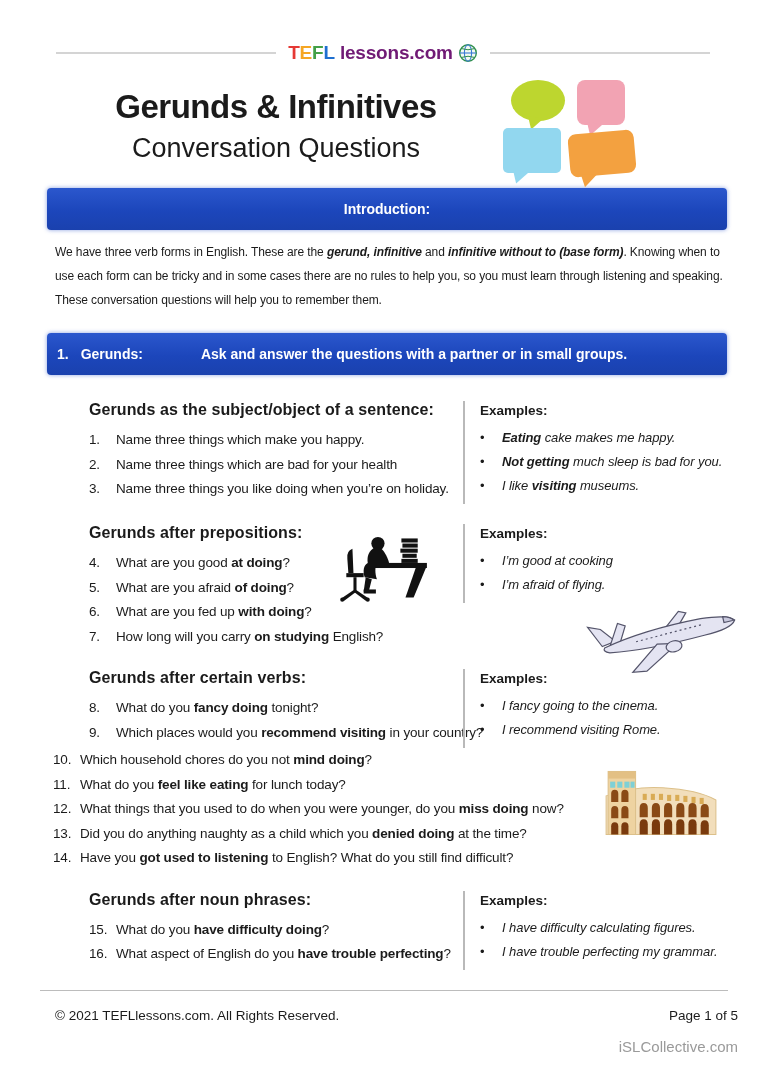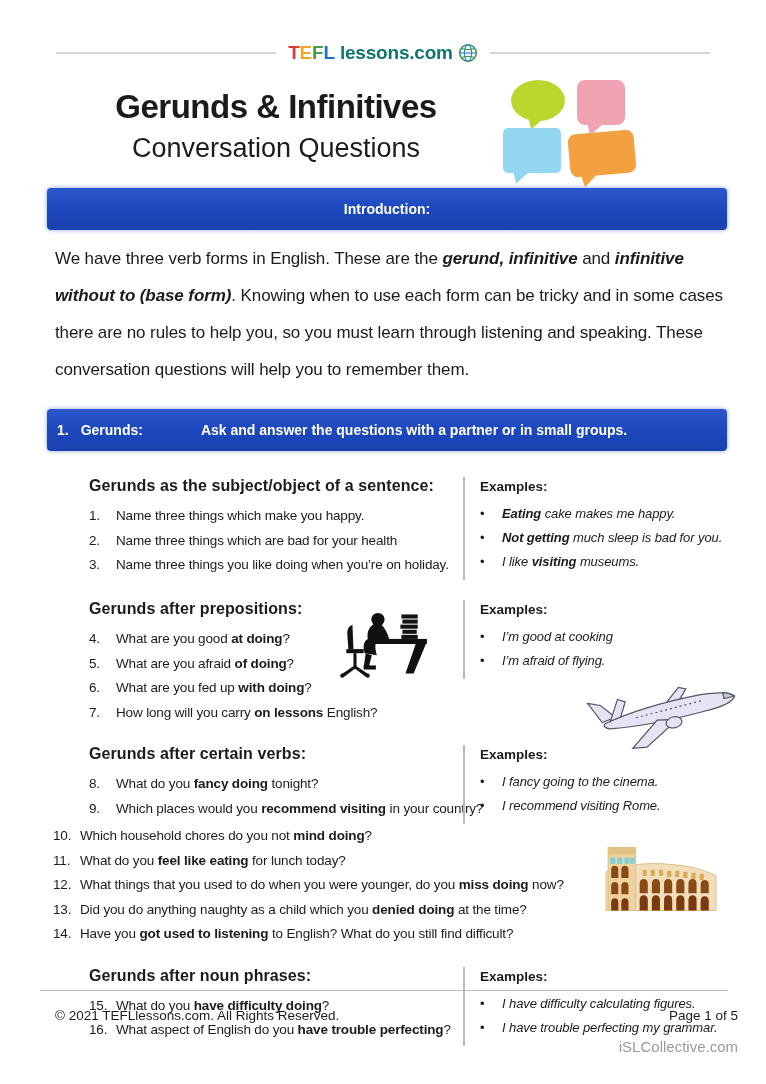--- a/index.html
+++ b/index.html
@@ -5,21 +5,21 @@
   html,body{margin:0;padding:0;background:#ffffff;}
   .page{
     position:relative;width:766px;height:1084px;margin:0;background:#ffffff;
     font-family:"Liberation Sans","DejaVu Sans",sans-serif;color:#1b1b1b;overflow:hidden;
   }
   
   .logo-row{display:flex;align-items:center;gap:12px;padding:42px 56px 0 56px;justify-content:flex-end;}
   .hline{flex:1;height:2px;background:#d4d4d4;}
   .logo{display:flex;align-items:center;gap:5px;font-size:19px;font-weight:bold;letter-spacing:-0.2px;}
   .logo .tefl span{font-weight:bold;}
-  .logo-rest{color:#0f766e;}
+  .logo-rest{color:#701a75;}
   
   .title-block{width:552px;text-align:center;margin-top:24px;}
   .doc-title{font-size:33px;font-weight:bold;letter-spacing:-0.5px;}
   .doc-subtitle{font-size:27px;font-weight:normal;margin-top:7px;}
   
   .bubbles{position:absolute;left:503px;top:78px;width:166px;height:106px;}
   .bub{position:absolute;background:var(--c);}
   .bub::after{content:"";position:absolute;width:0;height:0;bottom:-11px;left:9px;
     border-left:5px solid transparent;border-right:11px solid transparent;
     border-top:13px solid var(--c);transform:rotate(8deg);}
@@ -31,21 +31,21 @@
   
   .bar{height:42px;margin:0 39px 0 47px;border-radius:4px;display:flex;align-items:center;
     background:linear-gradient(180deg,#2b57cd 0%,#1c46bb 55%,#1a41ae 100%);
     box-shadow:0 0 4px rgba(40,80,200,0.55);
     color:#fff;font-weight:bold;font-size:14px;}
   .intro-bar{margin-top:24px;justify-content:center;}
   .task-bar{margin-top:21px;padding:0 10px;}
   .task-num{margin-right:12px;}
   .task-name{margin-right:58px;}
   
-  .intro-text{margin:10px 26px 0 55px;font-size:17px;line-height:37px;letter-spacing:-0.1px;}
+  .intro-text{margin:10px 26px 0 55px;font-size:12px;line-height:24px;letter-spacing:-0.1px;}
   
   .sections{margin:26px 26px 0 53px;}
   .sec{position:relative;}
   .sec + .sec{margin-top:20px;}
   .sec-cols{display:flex;margin-left:36px;}
   .sec-left{flex:1;min-width:0;}
   .sec-right{width:277px;flex-shrink:0;}
   .sec-heading{font-size:16px;font-weight:bold;margin:0 0 9px 0;letter-spacing:0.1px;}
   .q{display:flex;font-size:13.5px;line-height:24.5px;white-space:nowrap;letter-spacing:-0.15px;}
   .q .num{width:27px;flex-shrink:0;}
@@ -160,21 +160,21 @@
               <div class="q">
                 <span class="num">5.</span>
                 <span><span>What are you afraid </span><span style="font-weight: bold;">of doing</span><span>?</span></span>
               </div>
               <div class="q">
                 <span class="num">6.</span>
                 <span><span>What are you fed up </span><span style="font-weight: bold;">with doing</span><span>?</span></span>
               </div>
               <div class="q">
                 <span class="num">7.</span>
-                <span><span>How long will you carry </span><span style="font-weight: bold;">on lessons</span><span> English?</span></span>
+                <span><span>How long will you carry </span><span style="font-weight: bold;">on studying</span><span> English?</span></span>
               </div>
             </div>
         </div>
         <aside class="sec-right">
           <div class="examples">
             <div class="ex-label">Examples:</div>
             <div class="exlist">
                 <div class="ex">
                   <span class="dot">•</span>
                   <span><span>I’m good at cooking</span></span>

